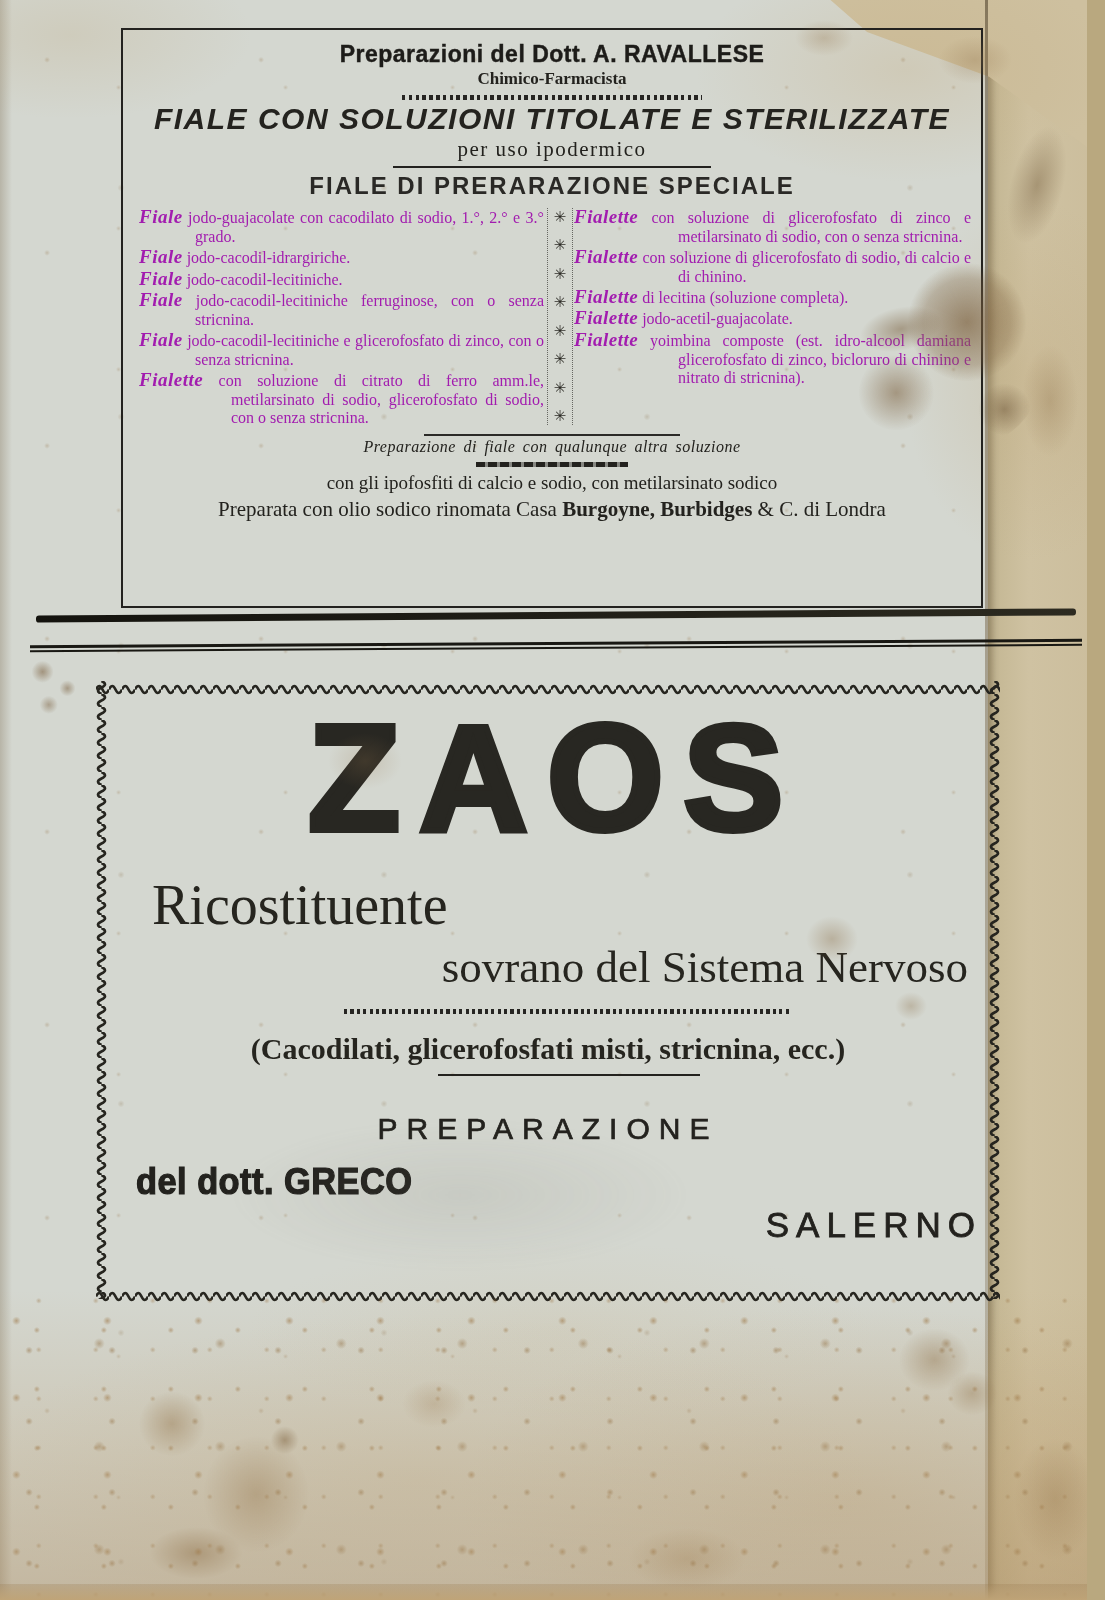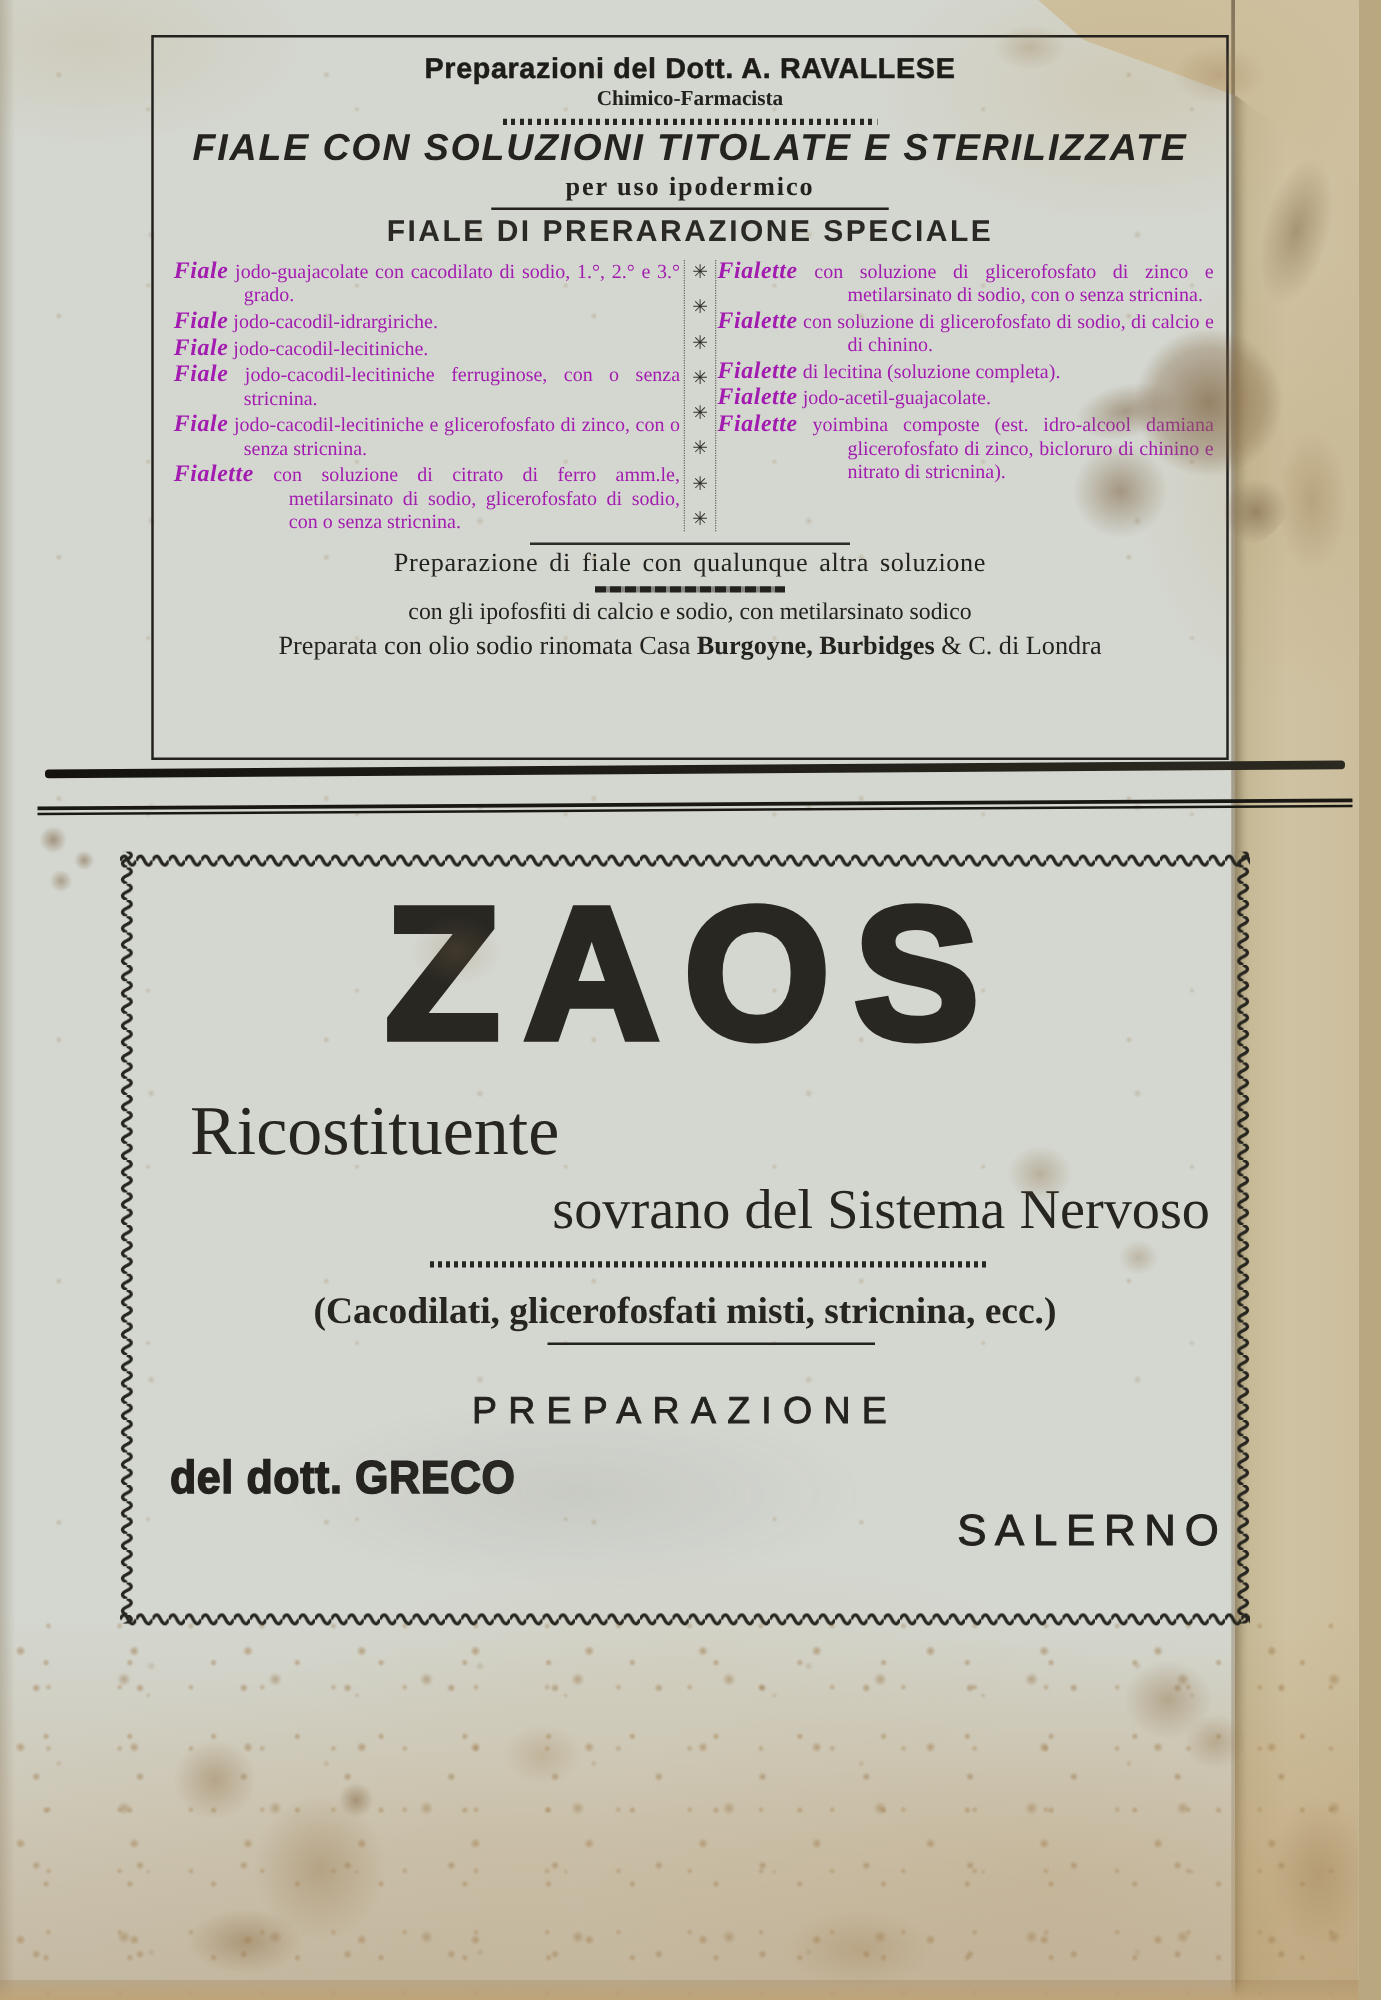--- a/index.html
+++ b/index.html
@@ -48,40 +48,40 @@
   .rav-box{left:121px;top:28px;width:862px;height:580px;box-sizing:border-box;
     border:2.5px solid #23221f;text-align:center;overflow:hidden;}
   .rav-title{margin-top:11px;font-family:"Liberation Sans",sans-serif;font-weight:700;
     font-size:23px;letter-spacing:.5px;color:#1d1c19;-webkit-text-stroke:.4px #1d1c19;}
   .rav-subtitle{margin-top:1px;font-weight:700;font-size:17px;}
   .rav-address{margin-top:5px;font-size:20px;letter-spacing:2.5px;word-spacing:2px;}
   .orn-dots{width:300px;height:5px;margin:6px auto 2px;
     background:repeating-linear-gradient(90deg,#262522 0 3.5px,transparent 3.5px 6.8px);}
   .rav-headline{margin-top:2px;font-family:"Liberation Sans",sans-serif;font-weight:700;
     font-size:30px;letter-spacing:1.5px;color:#24231f;font-style:italic;}
-  .rav-headsub{margin-top:1px;font-weight:700;font-size:21px;letter-spacing:1.5px;}
+  .rav-headsub{margin-top:1px;font-weight:400;font-size:21px;letter-spacing:1.5px;}
   .rule-thin{width:318px;border-top:2.2px solid #23221f;margin:4px auto;}
   .rav-sect{font-family:"Liberation Sans",sans-serif;font-weight:700;font-size:24px;
     letter-spacing:2px;color:#2a2926;}
   .rav-sectsub{margin-top:2px;font-family:"Liberation Sans",sans-serif;font-weight:700;
     font-size:16px;letter-spacing:.2px;}
   .cols{display:flex;margin:6px 10px 0 16px;text-align:justify;}
   .col-left{width:405px;}
   .col-right{flex:1;}
   .item{font-size:16px;line-height:1.14;color:#a21caf;}
   .hang-sm{padding-left:56px;text-indent:-56px;}
   .hang-md{padding-left:92px;text-indent:-92px;}
   .hang-lg{padding-left:104px;text-indent:-104px;}
   .lead{font-family:"Liberation Serif",serif;font-weight:700;font-style:italic;
     font-size:19px;letter-spacing:.5px;}
   .col-div{width:24px;margin:2px 1px 2px 3px;display:flex;flex-direction:column;
     align-items:center;justify-content:space-between;font-size:15px;color:#2e2d27;
     border-left:1px dotted rgba(45,43,38,.65);border-right:1px dotted rgba(45,43,38,.65);}
   .rule-short{width:256px;border-top:2px solid #2b2a27;margin:7px auto 2px;}
-  .rav-note{font-size:21px;letter-spacing:.5px;word-spacing:3px;}
+  .rav-note{font-style:italic;font-size:16px;letter-spacing:.5px;word-spacing:3px;}
   .rule-dash{width:152px;height:4.5px;margin:6px auto 5px;
     background:repeating-linear-gradient(90deg,#23221e 0 9px,rgba(40,38,34,.45) 9px 12px);}
   .rav-emul{font-family:"Liberation Sans",sans-serif;font-weight:700;font-size:25px;
     letter-spacing:2.5px;color:#24231f;}
   .rav-e1{margin-top:5px;font-size:19px;}
   .rav-e2{margin-top:3px;font-size:21px;}
   .rav-e2 .b{font-weight:700;}
 
   
   .ruleA{left:36px;top:612px;width:1040px;height:7px;border-radius:3px;
@@ -170,21 +170,21 @@
         <div class="item hang-lg"><span class="lead">Fialette</span> <span>di lecitina (soluzione completa).</span></div>
         <div class="item hang-lg"><span class="lead">Fialette</span> <span>jodo-acetil-guajacolate.</span></div>
         <div class="item hang-lg"><span class="lead">Fialette</span> <span>yoimbina composte (est. idro-alcool damiana glicerofosfato di zinco, bicloruro di chinino e nitrato di stricnina).</span></div>
       </div>
     </div>
 
     <div class="rule-short"></div>
     <div class="rav-note">Preparazione di fiale con qualunque altra soluzione</div>
     <div class="rule-dash"></div>
     <div class="rav-e1">con gli ipofosfiti di calcio e sodio, con metilarsinato sodico</div>
-    <div class="rav-e2"><span>Preparata con olio sodio rinomata Casa</span> <span class="b">Burgoyne, Burbidges</span> <span>&amp; C. di Londra</span></div>
+    <div class="rav-e2"><span>Preparata con olio sodico rinomata Casa</span> <span class="b">Burgoyne, Burbidges</span> <span>&amp; C. di Londra</span></div>
 
   </div>
 
   <div class="abs ruleA noint"></div>
   <div class="abs ruleB noint"></div>
 
   <div class="abs zaos-box">
     <div class="zb zb-top"><svg width="100%" height="100%" preserveAspectRatio="none">
           <rect width="100%" height="100%" fill="url(#wavh)"></rect>
         </svg></div>

